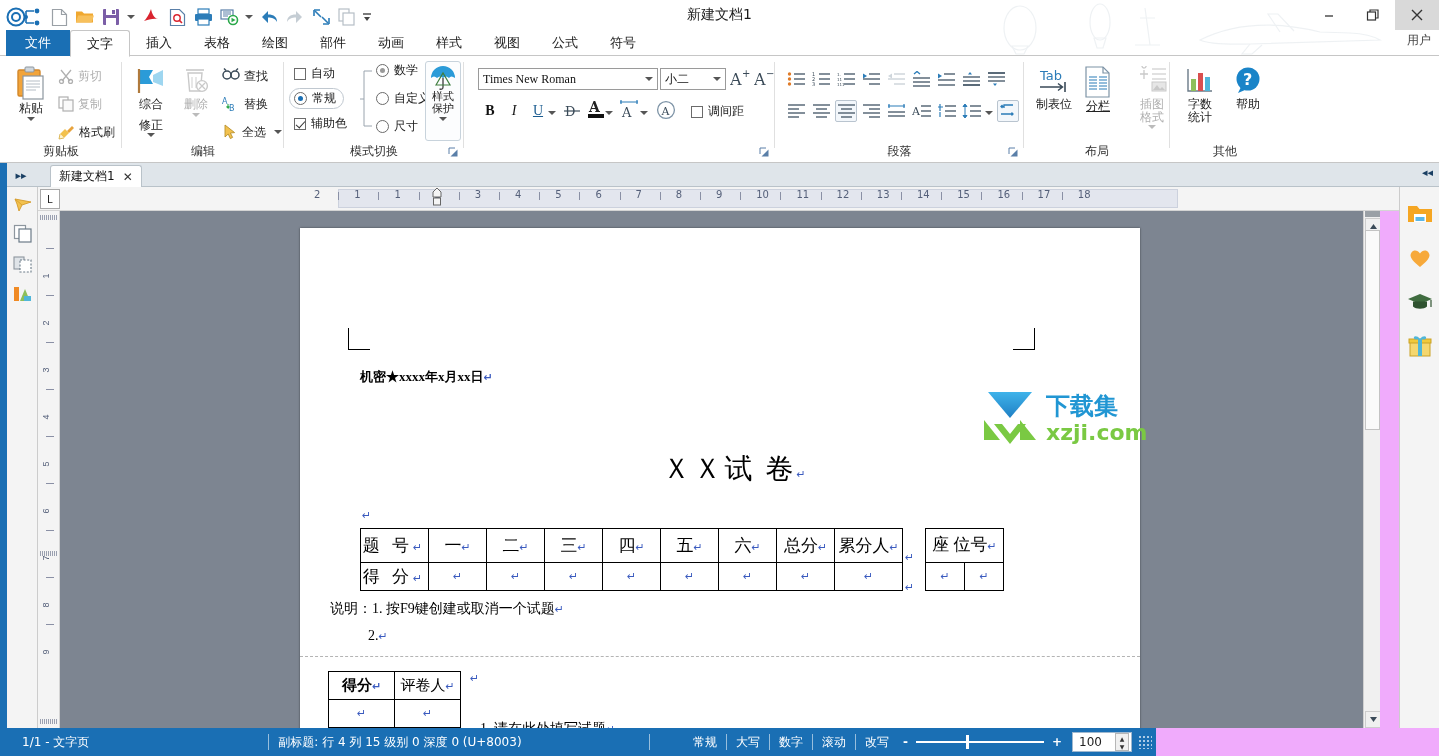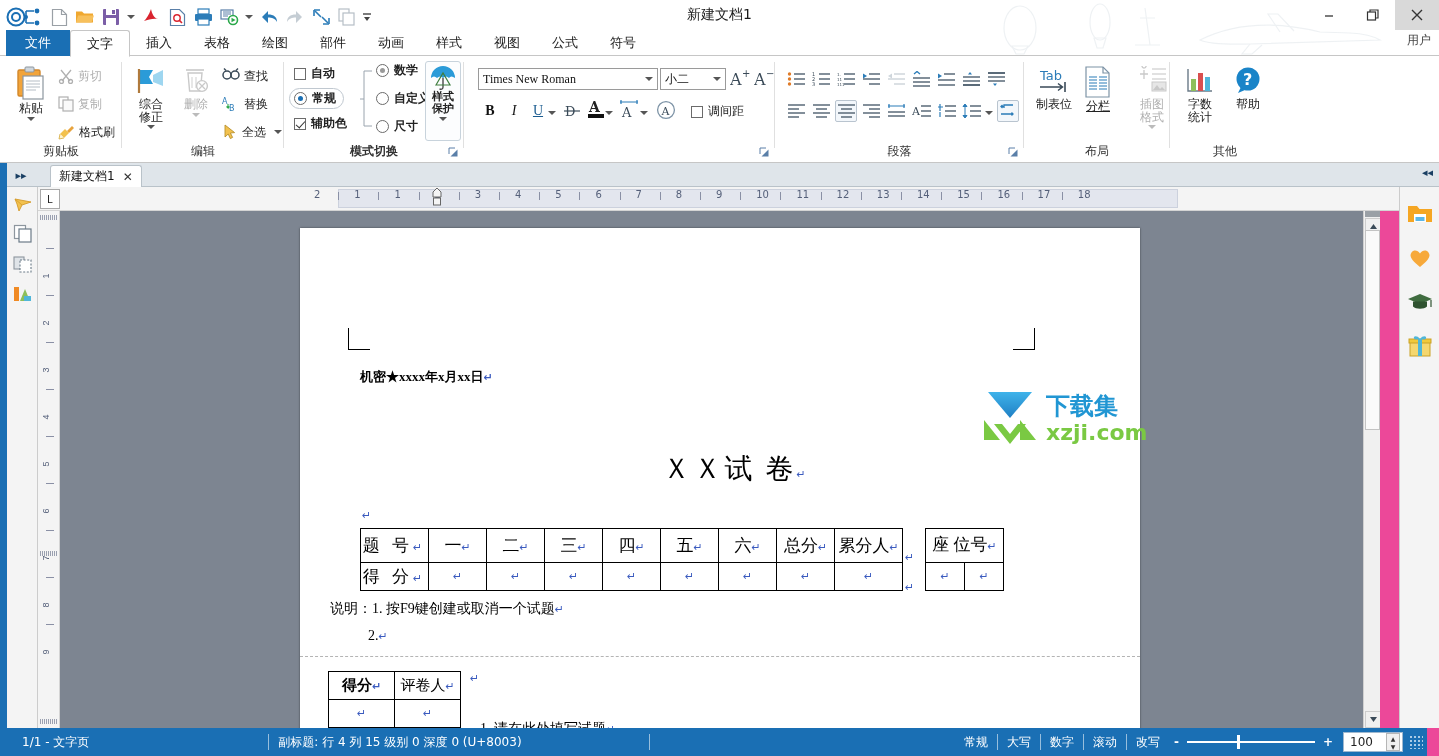--- a/index.html
+++ b/index.html
@@ -4,21 +4,21 @@
 <style>
   * { box-sizing: border-box; }
   html, body {
     margin: 0; padding: 0;
     width: 1439px; height: 756px;
     overflow: hidden;
     font-family: "Liberation Sans", "DejaVu Sans", sans-serif;
     font-size: 12px;
     background: #ffffff;
   }
-  #app { position: relative; width: 1439px; height: 756px; background: #ec4899; }
+  #app { position: relative; width: 1439px; height: 756px; background: #f0abfc; }
 
   
   .titlebar {
     position: absolute; top: 0; left: 0; width: 1439px; height: 56px;
     background: #ffffff;
     border-bottom: 0;
     overflow: hidden;
   }
   .title-watermark {
     position: absolute; top: 0; left: 950px; width: 489px; height: 56px;
@@ -210,21 +210,21 @@
   .vscroll {
     position: absolute; right: 0px; top: 0px; width: 17px; height: 517px;
     background: #f0f0f0; border-left: 1px solid #d0d0d0;
   }
   .vsarrow { width: 17px; height: 17px; background: #f0f0f0; border: 1px solid #cdcdcd; display: flex; align-items: center; justify-content: center; cursor: pointer; }
   .vsthumb { position: absolute; left: 1px; top: 19px; width: 15px; height: 200px; background: #fafafa; border: 1px solid #c3c3c3; cursor: pointer; }
   .vstop { position: absolute; left: 1px; top: 0px; width: 15px; height: 6px; background: #9aa0a6; }
 
   
   .statusbar {
-    position: absolute; left: 0; bottom: 0; width: 1427px; height: 28px;
+    position: absolute; left: 0; bottom: 0; width: 1156px; height: 28px;
     background: #1a6fb4; color: #fff; display: flex; align-items: center;
     font-size: 12px; font-family: "DejaVu Sans", sans-serif;
   }
   .sb-sep { width: 1px; height: 16px; background: rgba(255,255,255,.55); margin: 0 9px; }
   .sb-item { cursor: pointer; white-space: nowrap; }
   .zoomslider { position: relative; width: 128px; height: 14px; margin: 0 8px; cursor: pointer; }
   .zoomslider .track { position: absolute; left: 0; top: 6px; width: 128px; height: 2px; background: #fff; }
   .zoomslider .knob { position: absolute; left: 50px; top: 0px; width: 3px; height: 14px; background: #fff; }
   .zoombox {
     width: 60px; height: 20px; background: #fff; border: 1px solid #9fb8cf; color: #222;
@@ -430,21 +430,21 @@
     </div>
 
     <div class="rgroup" style="left:122px; width:162px;">
       <div class="bigbtn" style="position:absolute;left:6px;top:6px;width:46px;line-height:13px;">
         <svg width="32" height="30" viewBox="0 0 32 30">
           <path d="M4 4 L18 4 L14 11 L18 18 L4 18Z" fill="#2b9bd8"></path>
           <path d="M4 3 L4 27" stroke="#b07a3c" stroke-width="2.2"></path>
           <path d="M18 9 L28 4 L28 20 L18 16" fill="#9ed6f0"></path>
         </svg>
         <div class="lbl">综合</div>
-        <div class="lbl" style="margin-top:0">修正</div>
+        <div class="lbl" style="margin-top:8px">修正</div>
         <div class="caret-dn" style="margin-top:1px"></div>
       </div>
       <div class="bigbtn" style="position:absolute;left:54px;top:6px;width:40px;">
         <svg width="28" height="30" viewBox="0 0 28 30">
           <path d="M4 4 h18" stroke="#c9c9c9" stroke-width="1.6"></path>
           <path d="M6 7 h14 l-1.6 18 h-10.8Z" fill="none" stroke="#c9c9c9" stroke-width="1.4"></path>
           <path d="M10 11v11M14 11v11" stroke="#d7d7d7" stroke-width="1.2"></path>
           <circle cx="20" cy="20" r="5.4" fill="#fff" stroke="#c9c9c9" stroke-width="1.4"></circle>
           <path d="M17 17 L23 23 M23 17 L17 23" stroke="#c9c9c9" stroke-width="1.3"></path>
         </svg>
@@ -471,21 +471,21 @@
         <svg width="16" height="16" viewBox="0 0 16 16">
             <path d="M3 1 L3 13 L6.2 10 L8.4 14.6 L10.6 13.4 L8.4 9 L12.6 8.6Z" fill="#f2c14e" stroke="#b8912c" stroke-width="0.9"></path>
           </svg>
         <span>全选</span>
         <div class="caret-dn" style="margin-left:4px"></div>
       </div>
       <div class="rgroup-title">编辑</div>
       <div class="rgroup-sep" style="left:161px;"></div>
     </div>
 
-    <div class="rgroup" style="left:284px; width:180px;font-weight:bold;">
+    <div class="rgroup" style="left:284px; width:180px;">
       <div class="opt-row" style="position:absolute;left:10px;top:9px;">
         <span class="ck"></span>
         <span>自动</span>
       </div>
       <div class="opt-row pill" style="position:absolute;left:5px;top:32px;">
         <span class="rd sel"></span>
         <span>常规</span>
       </div>
       <div class="opt-row" style="position:absolute;left:10px;top:59px;">
         <span class="ck checked"></span>

